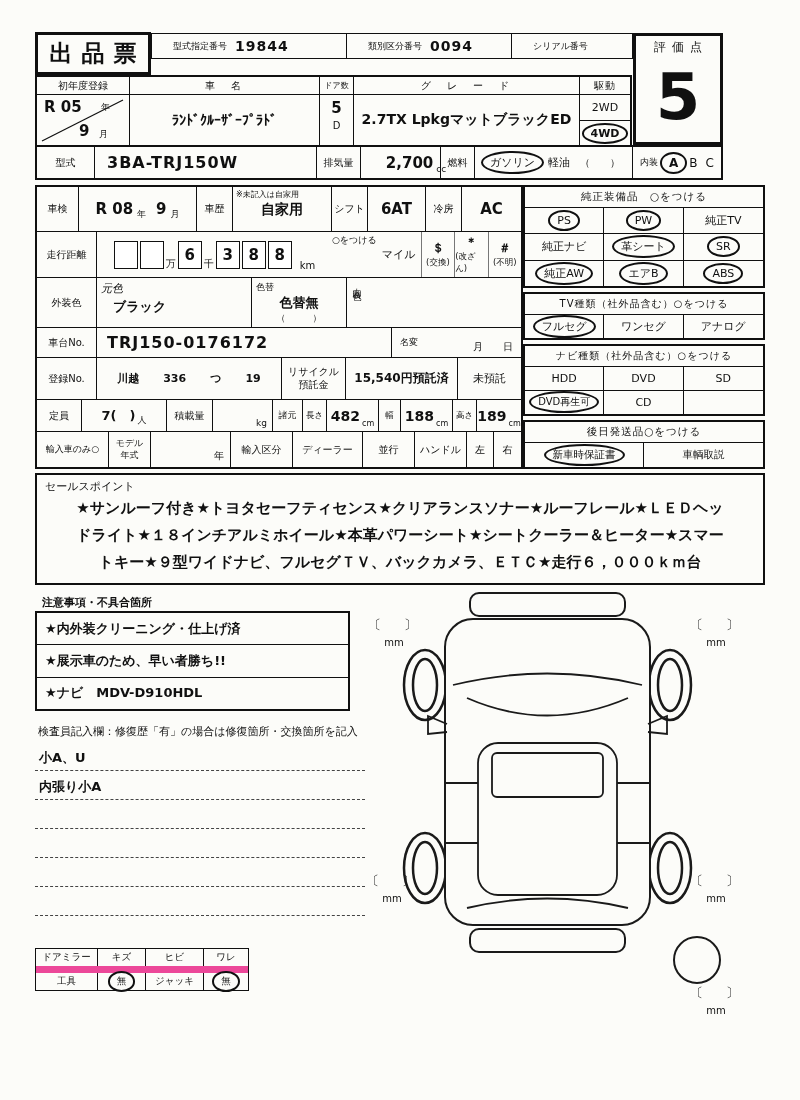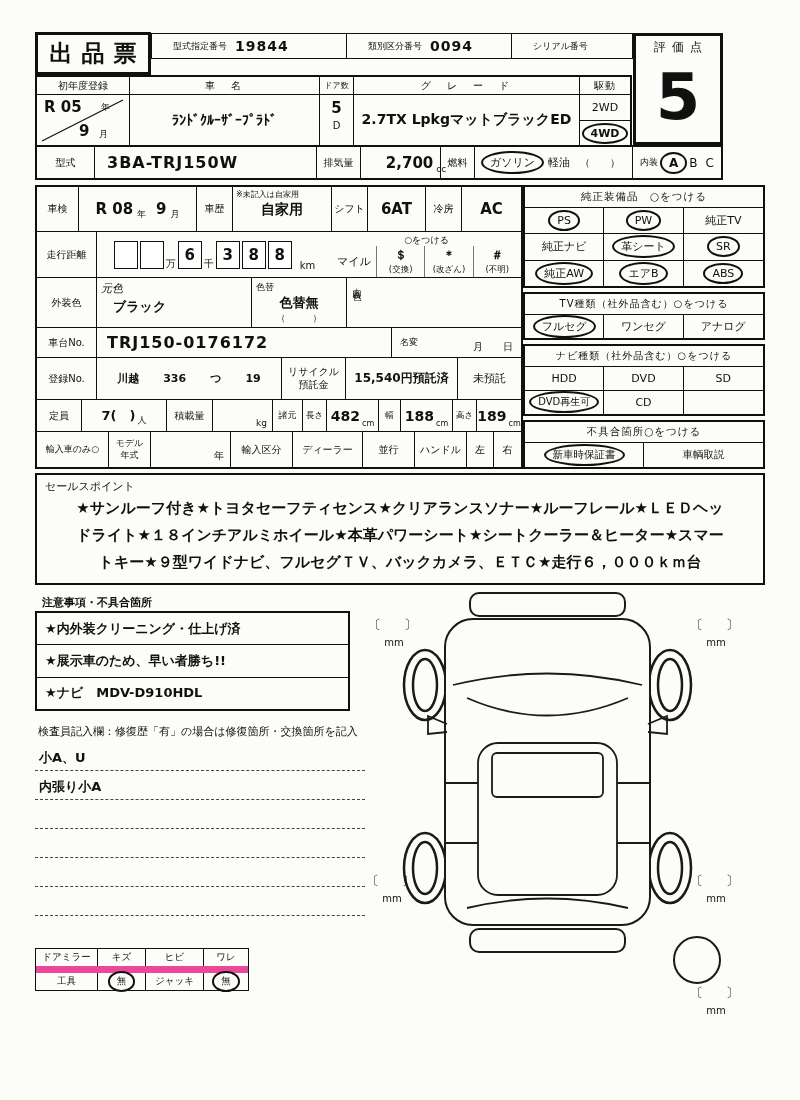--- a/index.html
+++ b/index.html
@@ -166,21 +166,21 @@
         <span class="dbox"></span>
         <span class="dbox"></span>
         <span class="dunit">万</span>
         <span class="dbox">6</span>
         <span class="dunit">千</span>
         <span class="dbox">3</span>
         <span class="dbox">8</span>
         <span class="dbox">8</span>
         <span class="dunit" style="margin-left:6px;">km</span>
       </div>
-      <div style="flex:1;display:flex;flex-direction:column;">
+      <div style="flex:1;display:flex;flex-direction:row;">
         <div style="height:14px;font-size:9px;text-align:center;padding-top:2px;">○をつける</div>
         <div style="flex:1;display:flex;align-items:stretch;">
           <div style="width:44px;font-size:11px;display:flex;align-items:center;justify-content:center;">マイル</div>
           <div class="mopt">
             <span class="bold" style="font-size:12px;">＄</span>
             <span style="font-size:8.5px;">(交換)</span>
           </div>
           <div class="mopt">
             <span class="bold" style="font-size:12px;">＊</span>
             <span style="font-size:8.5px;">(改ざん)</span>
@@ -342,21 +342,21 @@
           <span class="circled">DVD再生可</span>
         </div>
       <div class="ecell">
           <span>CD</span>
         </div>
       <div class="ecell"></div>
     </div>
   </div>
 
   <div class="abs rbox" style="left:523px;top:420px;width:242px;height:49px;">
-    <div class="rhdr">不具合箇所○をつける</div>
+    <div class="rhdr">後日発送品○をつける</div>
     <div class="egrid cols2 rows1">
       <div class="ecell" style="font-size:10.5px;">
           <span class="circled">新車時保証書</span>
         </div>
       <div class="ecell" style="font-size:10.5px;">
           <span>車輌取説</span>
         </div>
     </div>
   </div>
 

